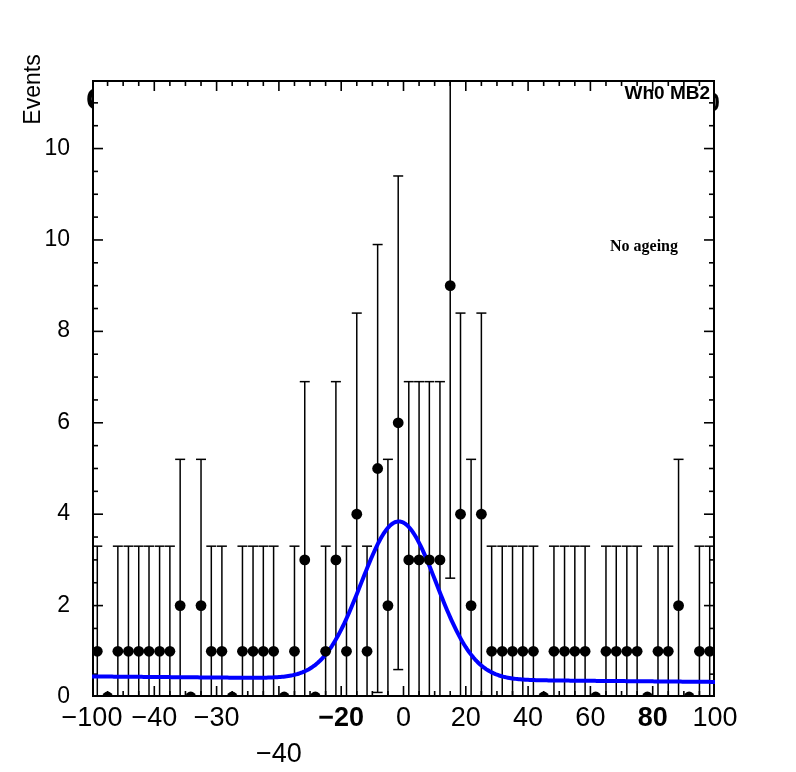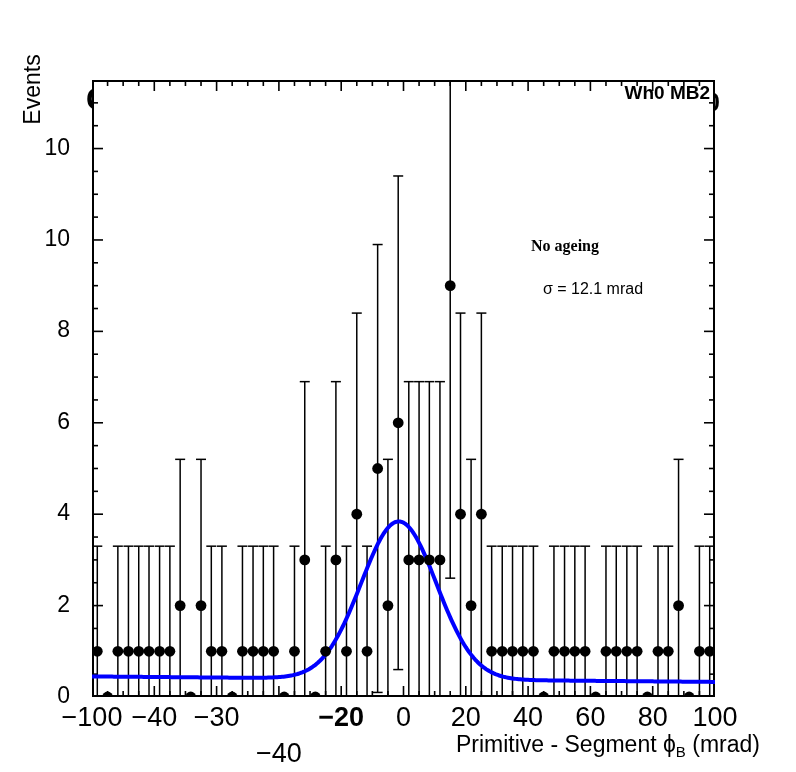--- a/index.html
+++ b/index.html
@@ -19,22 +19,22 @@
           line-height:28px;}
 
   
   #frame{position:absolute;left:92px;top:80px;width:623px;height:617px;
          border:2px solid #000;box-sizing:border-box;background:#fff;}
   #plotsvg{position:absolute;left:92px;top:80px;width:623px;height:617px;}
 
   
   .ann{position:absolute;text-align:center;}
   #ann-wh{right:86px;top:82px;font-size:19px;font-weight:bold;text-align:right;}
-  #ann-ageing{left:480px;top:237px;width:170px;font-size:16px;font-weight:bold;
-              font-family:"Liberation Serif",serif;}
+  #ann-ageing{left:508px;top:237px;width:170px;font-size:16px;font-weight:bold;
+              font-family:"Liberation Serif",serif;text-align:right;}
   #ann-sigma{left:498px;top:280px;width:190px;font-size:16px;}
 
   
   .xtl{position:absolute;top:702px;font-size:27px;text-align:center;width:70px;}
   .ytl{position:absolute;right:726px;font-size:23px;text-align:right;width:46px;}
   #xaxis-title{position:absolute;left:0;top:731px;width:760px;text-align:right;
                font-size:23px;}
   #xaxis-title .sub{font-size:15px;vertical-align:-5px;}
   #yaxis-title{position:absolute;left:-58px;top:76px;width:180px;text-align:center;
                font-size:23px;transform:rotate(-90deg);transform-origin:center center;}
@@ -360,36 +360,34 @@
         <circle cx="576.275" cy="571.2962962962963" r="5.4" fill="#000"></circle>
         <circle cx="586.5545" cy="525.5925925925926" r="5.4" fill="#000"></circle>
         <circle cx="597.1455" cy="617" r="5.4" fill="#000"></circle>
         <circle cx="607.425" cy="571.2962962962963" r="5.4" fill="#000"></circle>
         <circle cx="617.7045" cy="571.2962962962963" r="5.4" fill="#000"></circle>
       </g>
   </svg>
 
   <div class="ann" id="ann-wh">Wh0 MB2</div>
   <div class="ann" id="ann-ageing">No ageing</div>
-  <div class="ann" id="ann-sigma">σ = 12.1 mrad</div>
 
   <div id="yaxis-title">Events</div>
-  <div id="xaxis-title"><span>Primitive - Segment </span><span>ϕ</span><span class="sub">B</span><span> (mrad)</span></div>
 
   <div id="ticklabels">
       <div class="xtl" style="left: 57px;">−100</div>
       <div class="xtl" style="left: 119.3px;">−40</div>
       <div class="xtl" style="left: 181.6px;">−30</div>
       <div class="xtl" style="left: 243.9px; margin-top: 36px;">−40</div>
       <div class="xtl" style="left: 306.2px; font-weight: bold;">−20</div>
       <div class="xtl" style="left: 368.5px;">0</div>
       <div class="xtl" style="left: 430.8px;">20</div>
       <div class="xtl" style="left: 493.1px;">40</div>
       <div class="xtl" style="left: 555.4px;">60</div>
-      <div class="xtl" style="left: 617.7px;">80</div>
+      <div class="xtl" style="left: 617.7px; font-weight: bold;">80</div>
       <div class="xtl" style="left: 680px;">100</div>
       <div class="ytl" style="top: 682px;">0</div>
       <div class="ytl" style="top: 590.593px;">2</div>
       <div class="ytl" style="top: 499.185px;">4</div>
       <div class="ytl" style="top: 407.778px;">6</div>
       <div class="ytl" style="top: 316.37px;">8</div>
       <div class="ytl" style="top: 224.963px;">10</div>
       <div class="ytl" style="top: 133.556px;">10</div>
     </div>
 </div>

